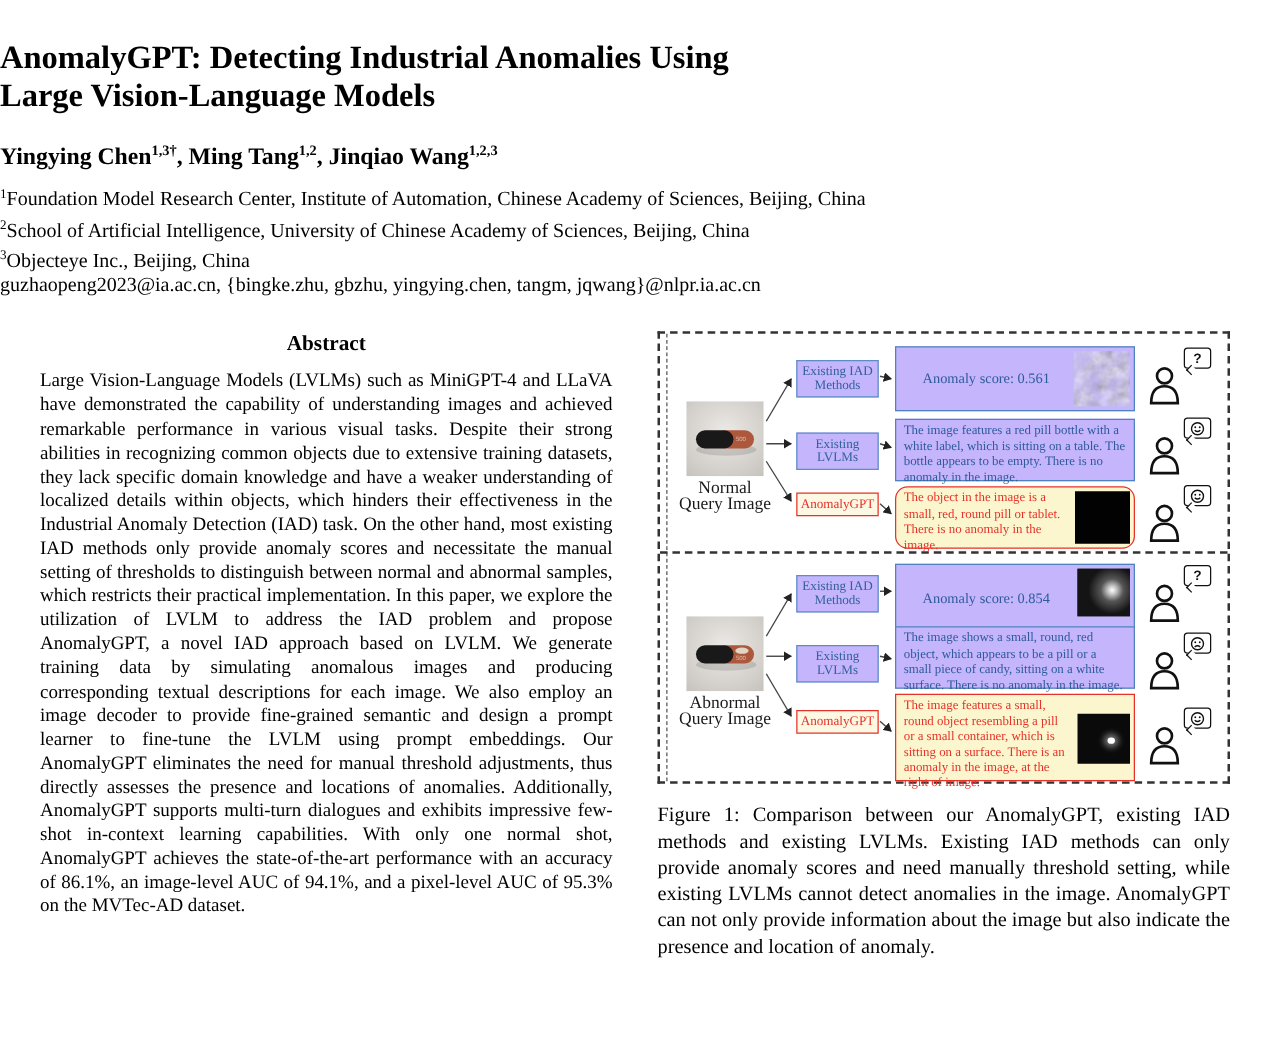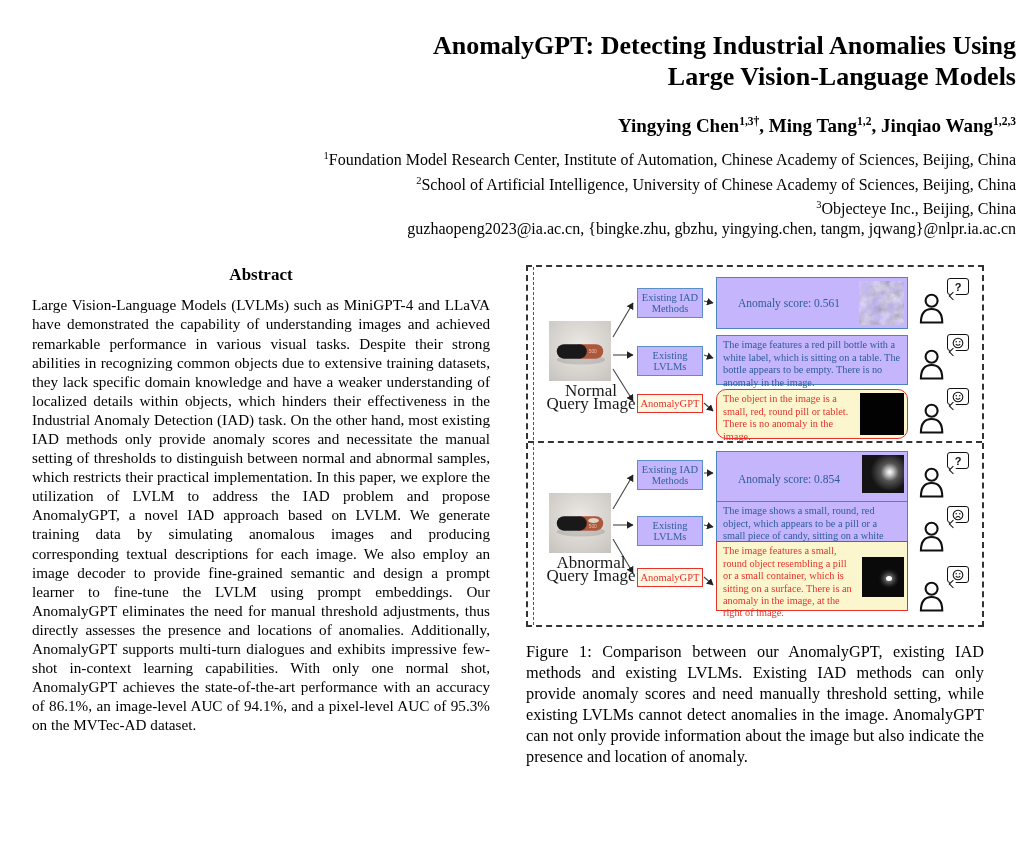--- a/index.html
+++ b/index.html
@@ -4,21 +4,21 @@
 <style>
   * { margin:0; padding:0; box-sizing:border-box; }
   html,body { background:#ffffff; }
   .page {
     position:relative; width:1016px; height:842px; background:#fff;
     font-family:"Liberation Serif", serif; color:#000; overflow:hidden;
   }
   .preline { white-space:pre-line; }
 
   
-  .hdr { text-align:right; padding-top:30px; }
+  .hdr { text-align:left; padding-top:30px; }
   .title { font-size:26px; line-height:31px; font-weight:bold; }
   .authors { margin-top:17px; font-size:19px; font-weight:bold; line-height:25px; }
   .authors sup { font-size:11.5px; font-weight:bold; }
   .affils { margin-top:8px; font-size:16px; line-height:20px; }
   .affils sup { font-size:10.5px; }
   .emails { font-size:16px; line-height:20px; }
 
   
   .cols { display:flex; padding:0 32px; margin-top:26px; gap:36px; }
   .col-left { width:466px; }
@@ -26,22 +26,22 @@
   .abs-head { text-align:center; font-weight:bold; font-size:17px; margin-bottom:10px; }
   .abs-body { font-size:15.2px; line-height:19.1px; text-align:justify; }
 
   
   .figbox { position:relative; width:458px; height:362px; border:2px dashed #333; }
   .fig-leftline { position:absolute; left:5px; top:0; bottom:0; border-left:1.5px dashed #555; }
   .fig-divider { position:absolute; left:0; right:0; top:174px; border-top:2px dashed #333; }
   .connectors { position:absolute; left:0; top:0; width:458px; height:362px; pointer-events:none; }
 
   .qimg { position:absolute; left:21px; width:62px; height:60px; }
-  .qcap { position:absolute; left:11px; width:104px; text-align:center;
-          font-size:17px; line-height:13px; color:#1a1a1a; }
+  .qcap { position:absolute; left:0; width:104px; text-align:center;
+          font-size:14px; line-height:13px; color:#1a1a1a; }
 
   .mlabel { position:absolute; left:109px; width:66px; border:1.2px solid #5b8ec4;
             background:#c4b5fd; color:#33619c; font-size:10.5px; line-height:11.5px;
             text-align:center; padding:2.5px 1px; }
   .mlabel.red { border-color:#e5332a; background:#fdf8e3; color:#e5332a; }
 
   .resp { position:absolute; left:188px; width:192px; border:1.5px solid #4f83bd;
           background:#c4b5fd; color:#2f5b9a; font-size:10.3px; line-height:12.4px;
           padding:3px 6px; }
   .resp.yellow { border-color:#e5332a; background:#fcf6cf; color:#e5332a; }
@@ -223,21 +223,21 @@
         <div class="mlabel preline" style="top:193px;">Existing IAD
 Methods</div>
         <div class="mlabel" style="top:249px;">Existing LVLMs</div>
         <div class="mlabel red" style="top:301px;">AnomalyGPT</div>
 
         <div class="resp score" style="top:184px; height:56px;">
           <span>Anomaly score: 0.854</span>
           <div class="map blob" style="top:3px; width:42px; height:38px;"></div>
         </div>
         <div class="resp" style="top:234px; height:50px;">The image shows a small, round, red object, which appears to be a pill or a small piece of candy, sitting on a white surface. There is no anomaly in the image.</div>
-        <div class="resp yellow hasmap" style="top:274px; height:70px;">
+        <div class="resp yellow hasmap" style="top:288px; height:70px;">
           <span>The image features a small, round object resembling a pill or a small container, which is sitting on a surface. There is an anomaly in the image, at the right of image.</span>
           <div class="map dot" style="top:15px; width:42px; height:40px;"></div>
         </div>
 
         <div class="person" style="top:185px;">
           <div class="bubble">
               <span>?</span>
               <span class="tail"></span>
             </div>
           <svg class="body" viewBox="0 0 32 32">

